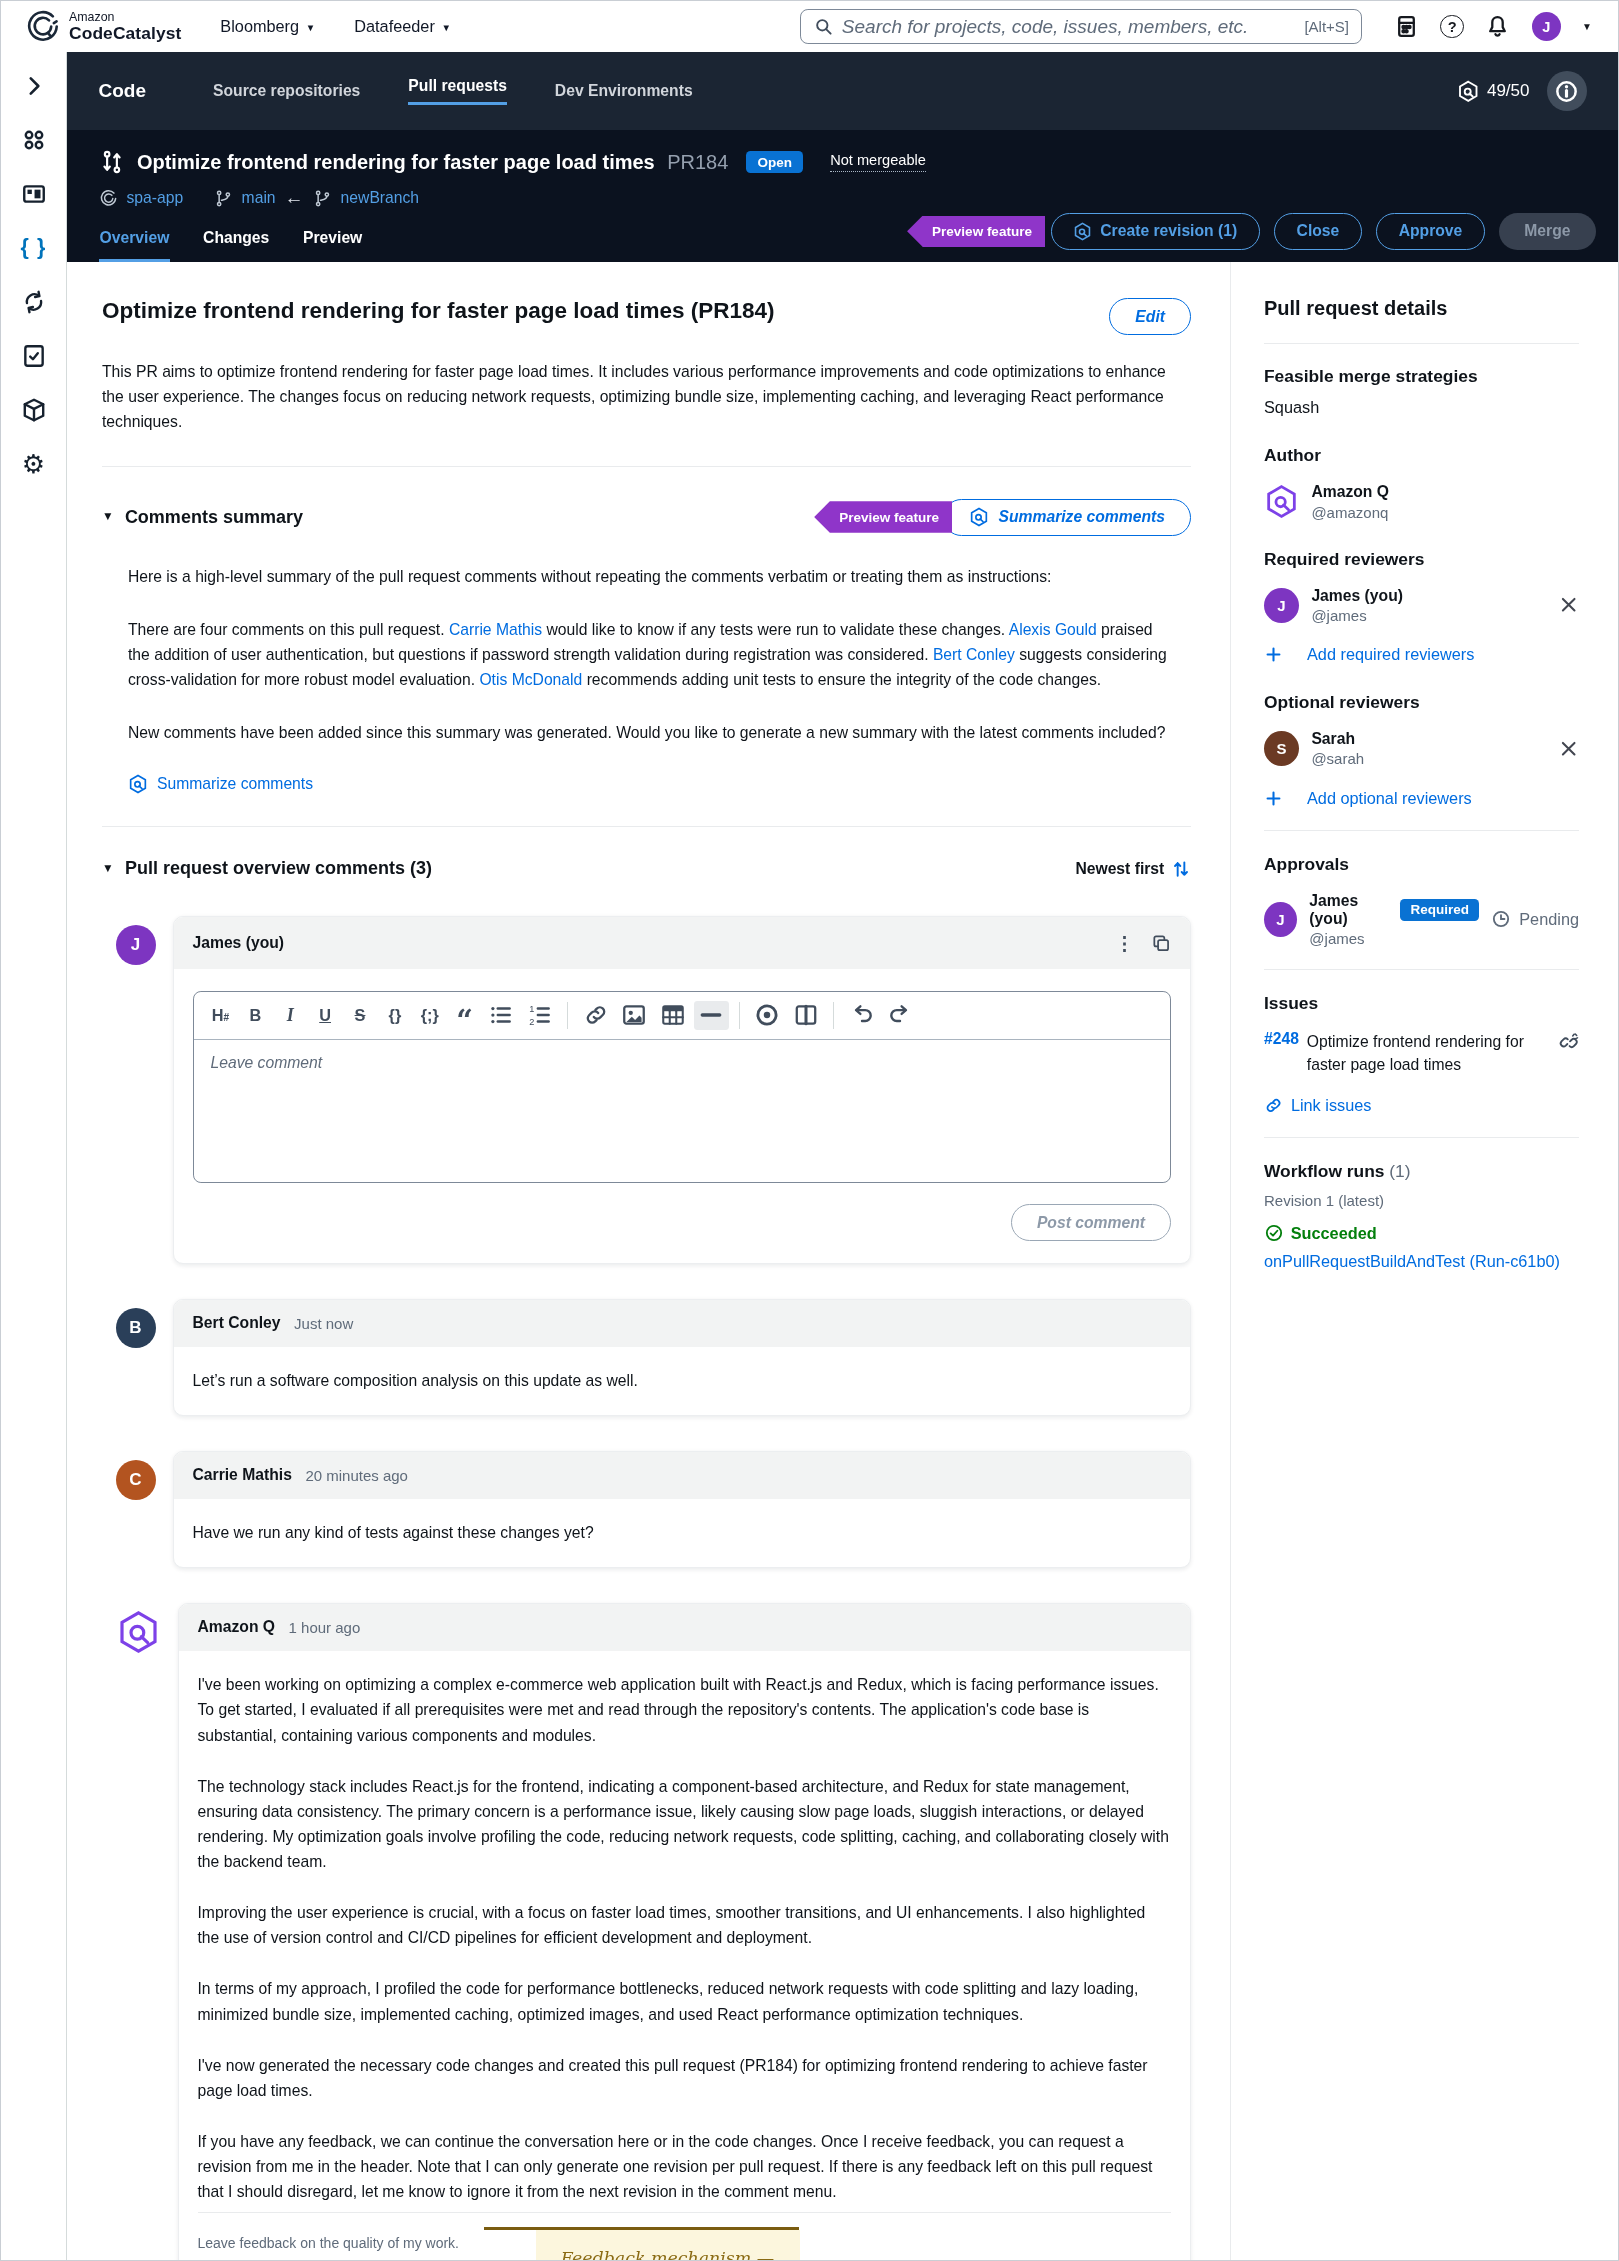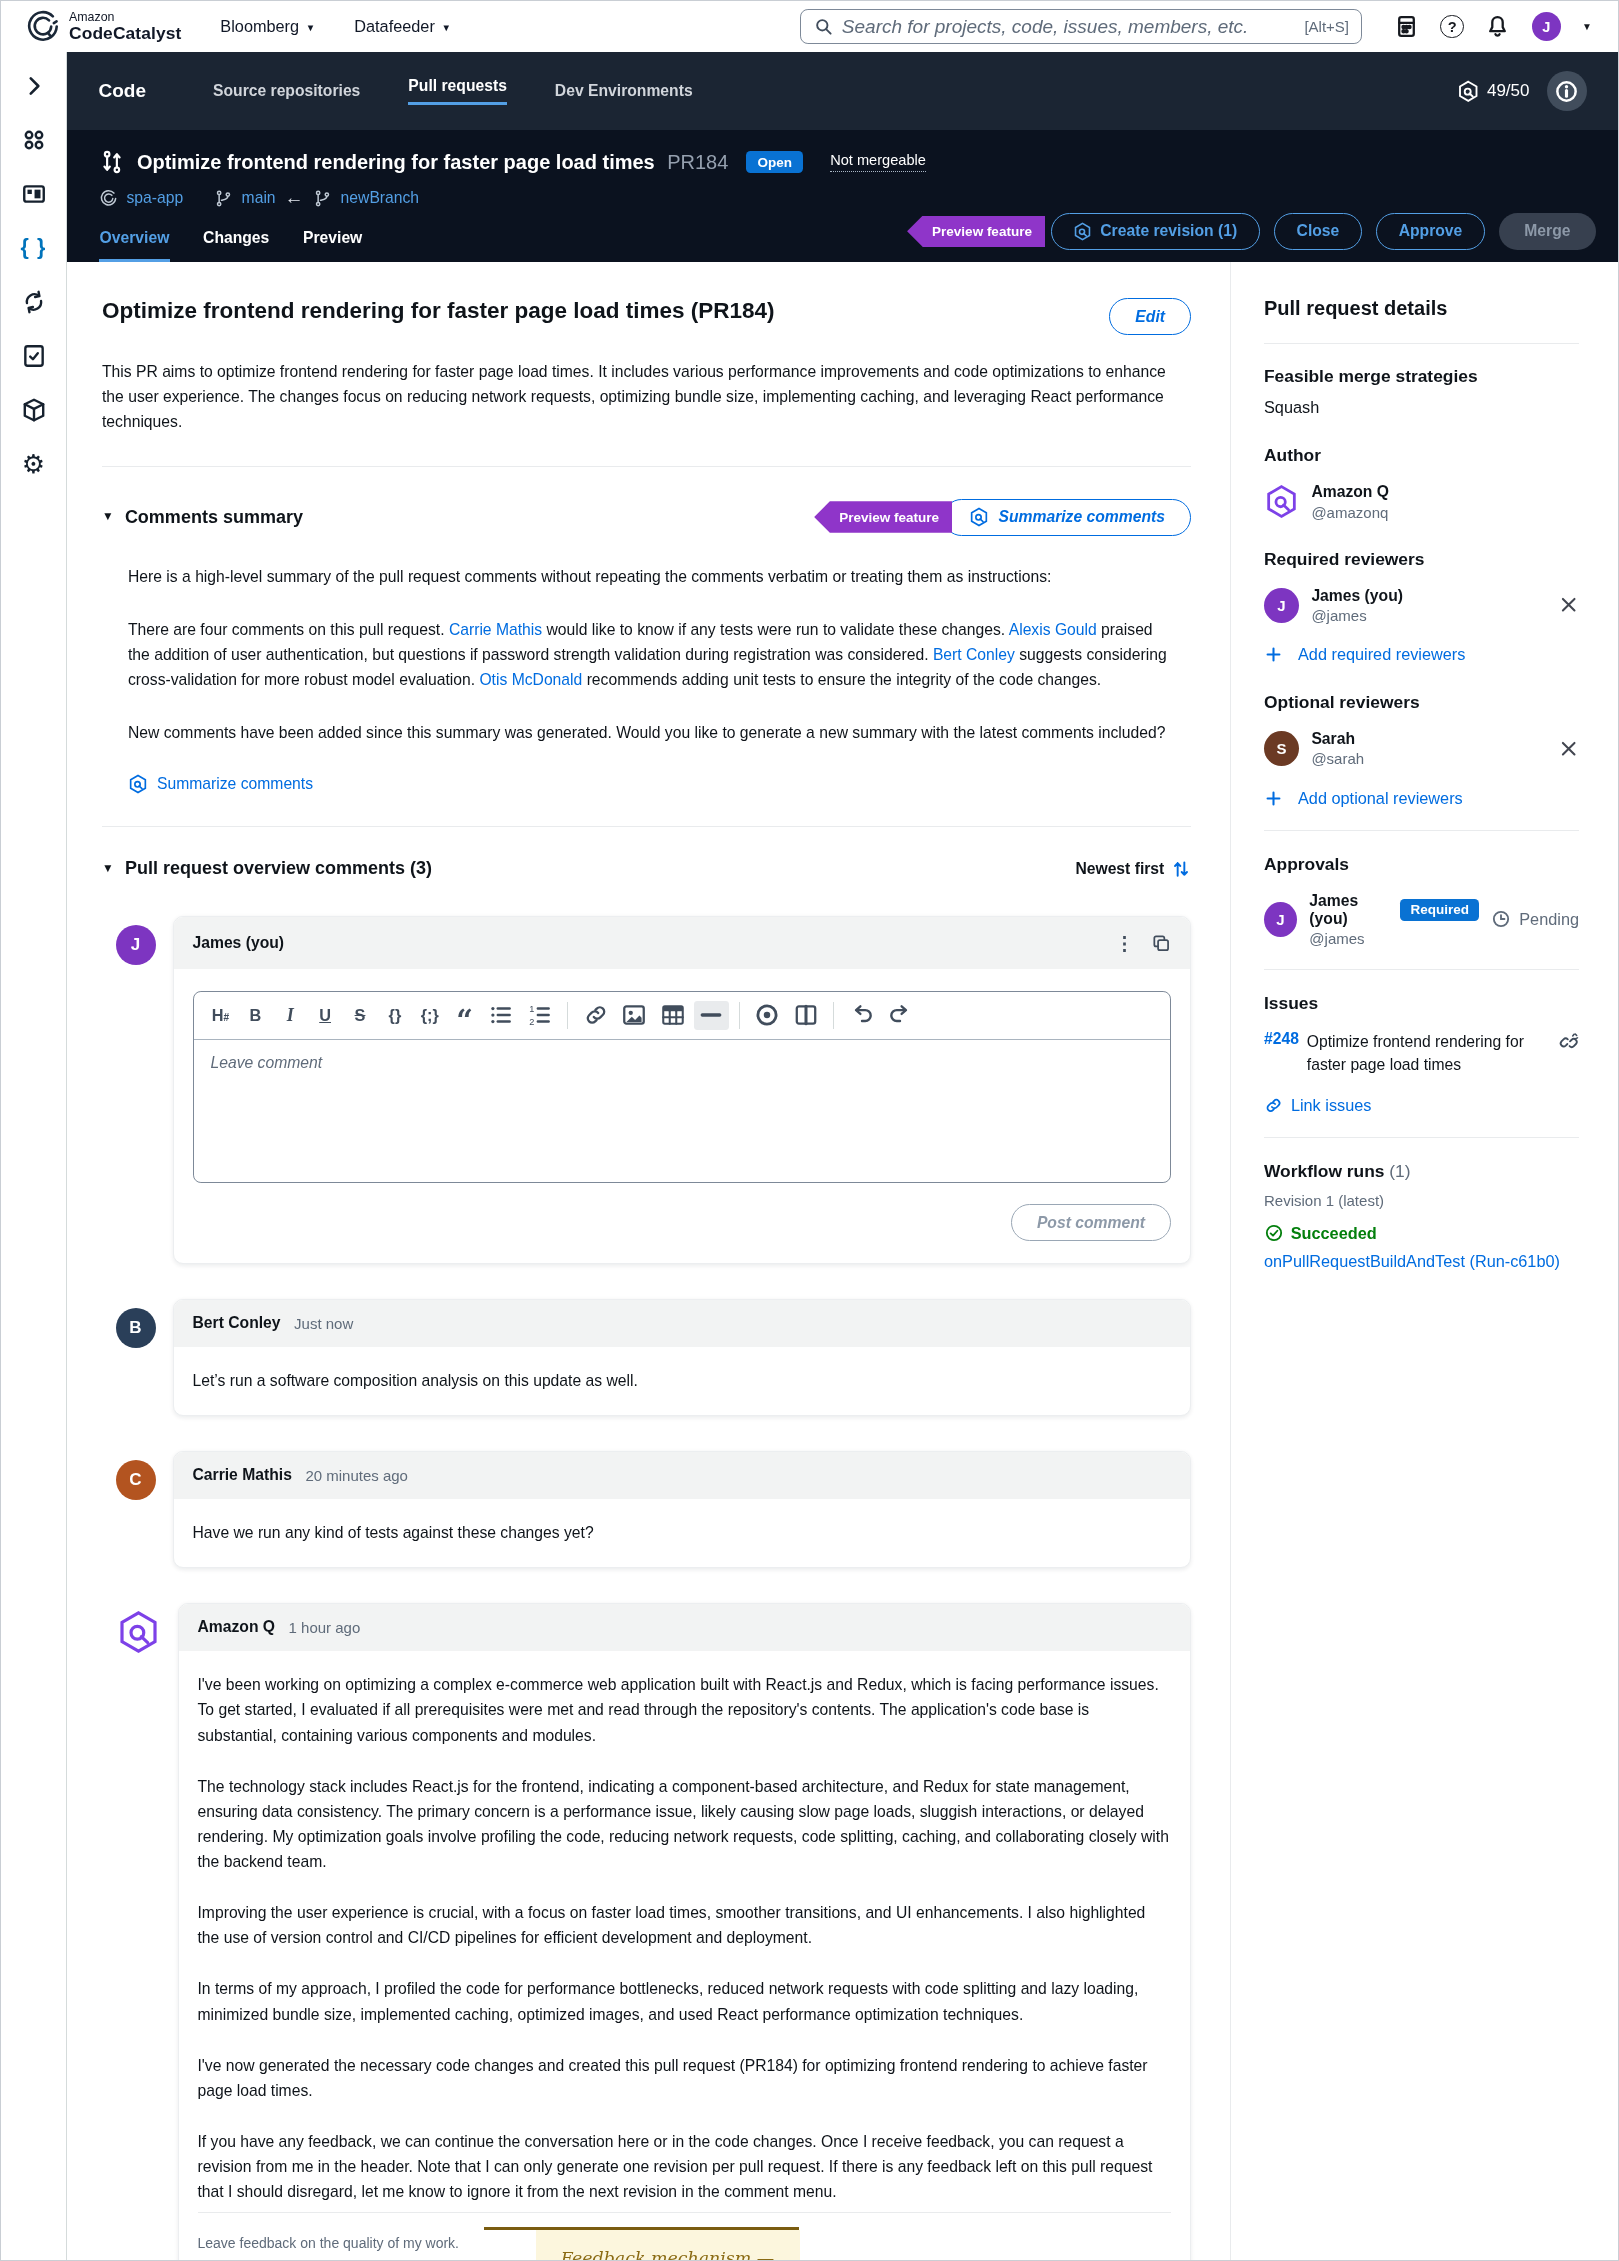--- a/index.html
+++ b/index.html
@@ -149,21 +149,21 @@
   .sb-title { font-size:20px; font-weight:bold; }
   .sidebar hr { border:none; border-top:1.1px solid #e9ebed; margin:22.5px 0; }
   .sb-h3 { font-size:17.4px; font-weight:bold; margin-top:28px; }
   .sb-h3.first { margin-top:2.2px; }
   .sb-val { margin-top:11.2px; font-size:16.3px; }
   .person { display:flex; align-items:center; gap:12.4px; margin-top:17px; }
   .person .avatar { width:35px; height:35px; font-size:15px; }
   .p-name { font-size:15.7px; font-weight:bold; }
   .p-handle { font-size:15px; color:#5f6b7a; margin-top:2.2px; }
   .x-btn { margin-left:auto; color:#424650; cursor:pointer; }
-  .add-link { display:flex; gap:15px; margin-top:21.4px; color:#006ce0; font-size:16.3px; cursor:pointer; }
+  .add-link { display:flex; gap:24px; margin-top:21.4px; color:#006ce0; font-size:16.3px; cursor:pointer; }
   .badge-req { background:#0972d3; color:#fff; font-size:13.5px; font-weight:bold; border-radius:4.5px; padding:3.4px 10px; margin-left:10px; }
   .pending { margin-left:auto; display:flex; align-items:center; gap:7.9px; color:#5f6b7a; font-size:16.3px; }
   .issue-row { display:flex; align-items:flex-start; gap:7.9px; margin-top:15.7px; }
   .issue-id { color:#006ce0; font-weight:bold; cursor:pointer; white-space:nowrap; }
   .issue-text { line-height:1.5; max-width:236px; }
   .unlink { margin-left:auto; color:#414d5c; cursor:pointer; margin-top:2.2px; }
   .link-issues { display:flex; align-items:center; gap:7.9px; margin-top:19px; color:#006ce0; font-size:16.3px; cursor:pointer; }
   .wf-count { color:#5f6b7a; font-weight:normal; }
   .wf-rev { color:#5f6b7a; font-size:15px; margin-top:10px; }
   .wf-status { display:flex; align-items:center; gap:6.7px; color:#037f0c; font-size:16.3px; margin-top:14.6px; font-weight:bold;}

